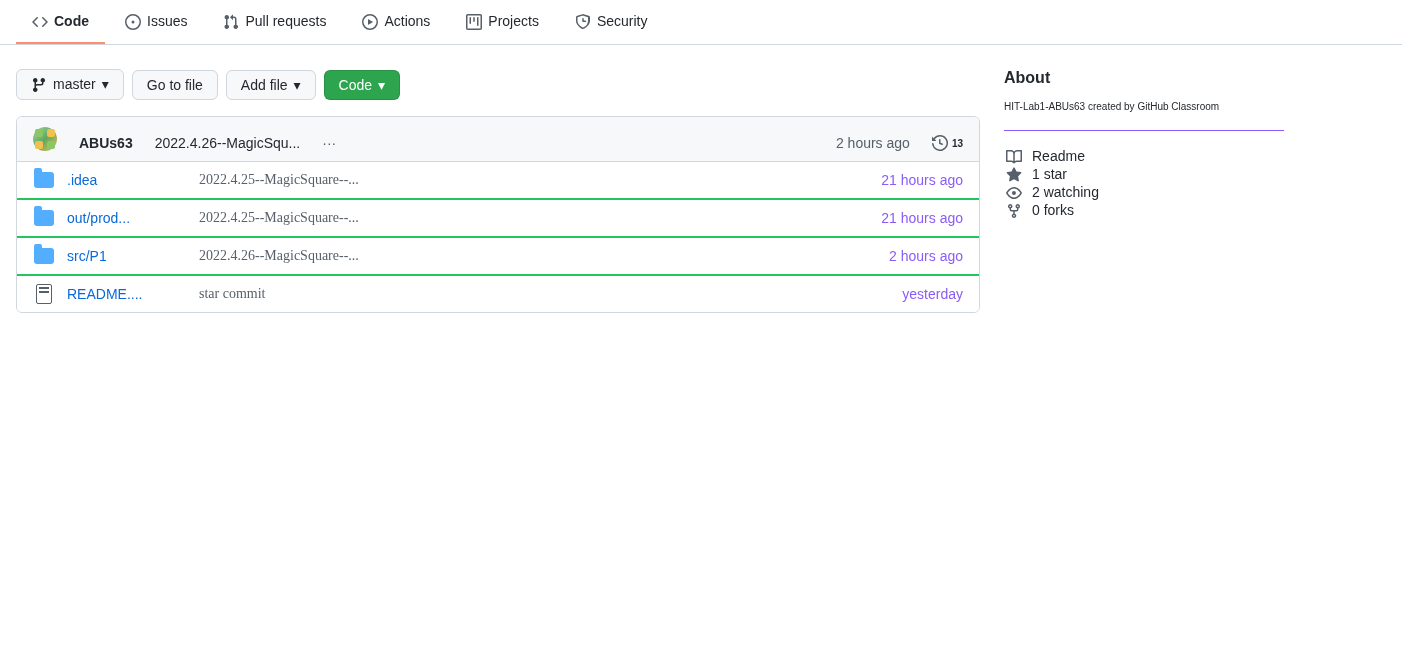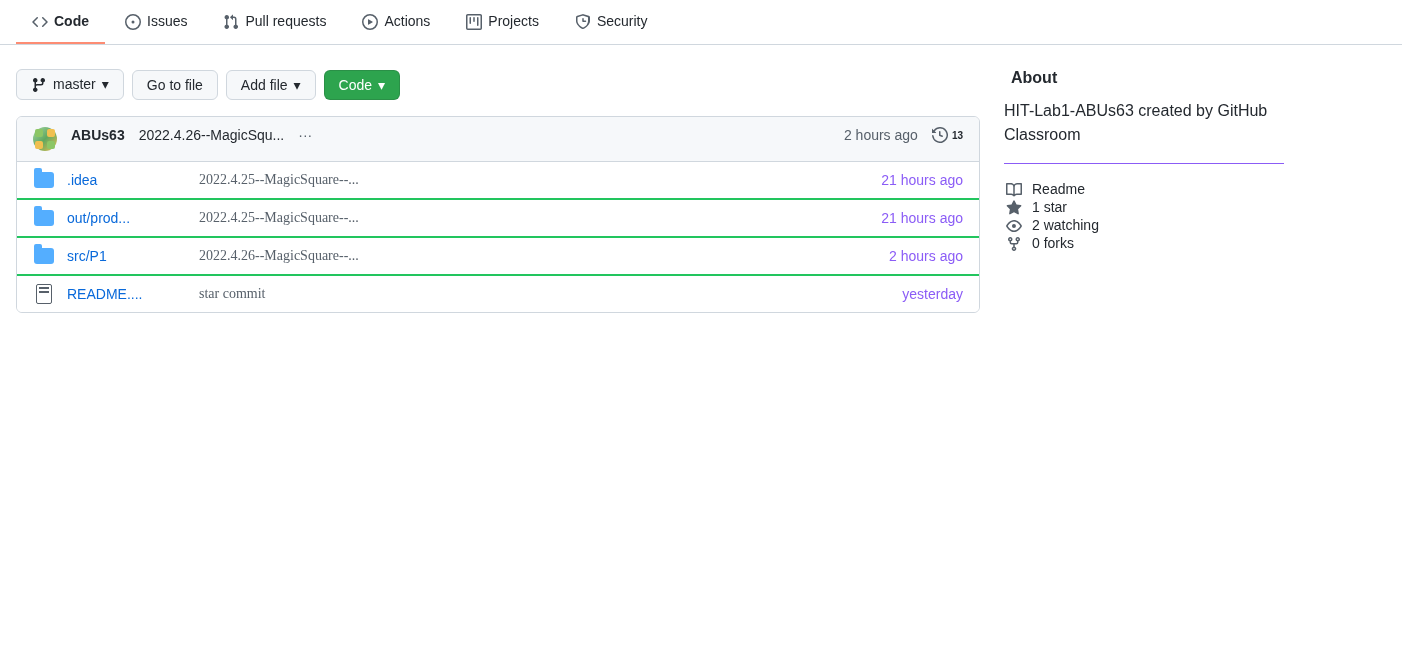--- a/index.html
+++ b/index.html
@@ -76,22 +76,22 @@
     
     .file-table {
       border: 1px solid #d0d7de;
       border-radius: 6px;
       overflow: hidden;
     }
 
     
     .commit-header {
       display: flex;
-      align-items: flex-start;
-      gap: 14px;
+      align-items: flex-end;
+      gap: 22px;
       padding: 10px 16px;
       background: #f6f8fa;
       border-bottom: 1px solid #d0d7de;
     }
     .avatar {
       width: 24px;
       height: 24px;
       border-radius: 50%;
       background: linear-gradient(135deg, #a8d8a8 0%, #5fa85f 50%, #f0c050 100%);
       display: flex;
@@ -178,25 +178,24 @@
 
     
     .right-panel {
       width: 280px;
       flex-shrink: 0;
     }
     .about-title {
       font-size: 16px;
       font-weight: 600;
       margin-bottom: 12px;
-      margin-left: 7px;
     }
     .about-desc {
       color: #24292f;
-      font-size: 16px;
+      font-size: 10px;
       margin-bottom: 16px;
       line-height: 1.5;
     }
     .about-stats {
       display: flex;
       flex-direction: column;
       gap: 0;
       border-top: 1px solid #8b5cf6;
       padding-top: 16px;
     }

